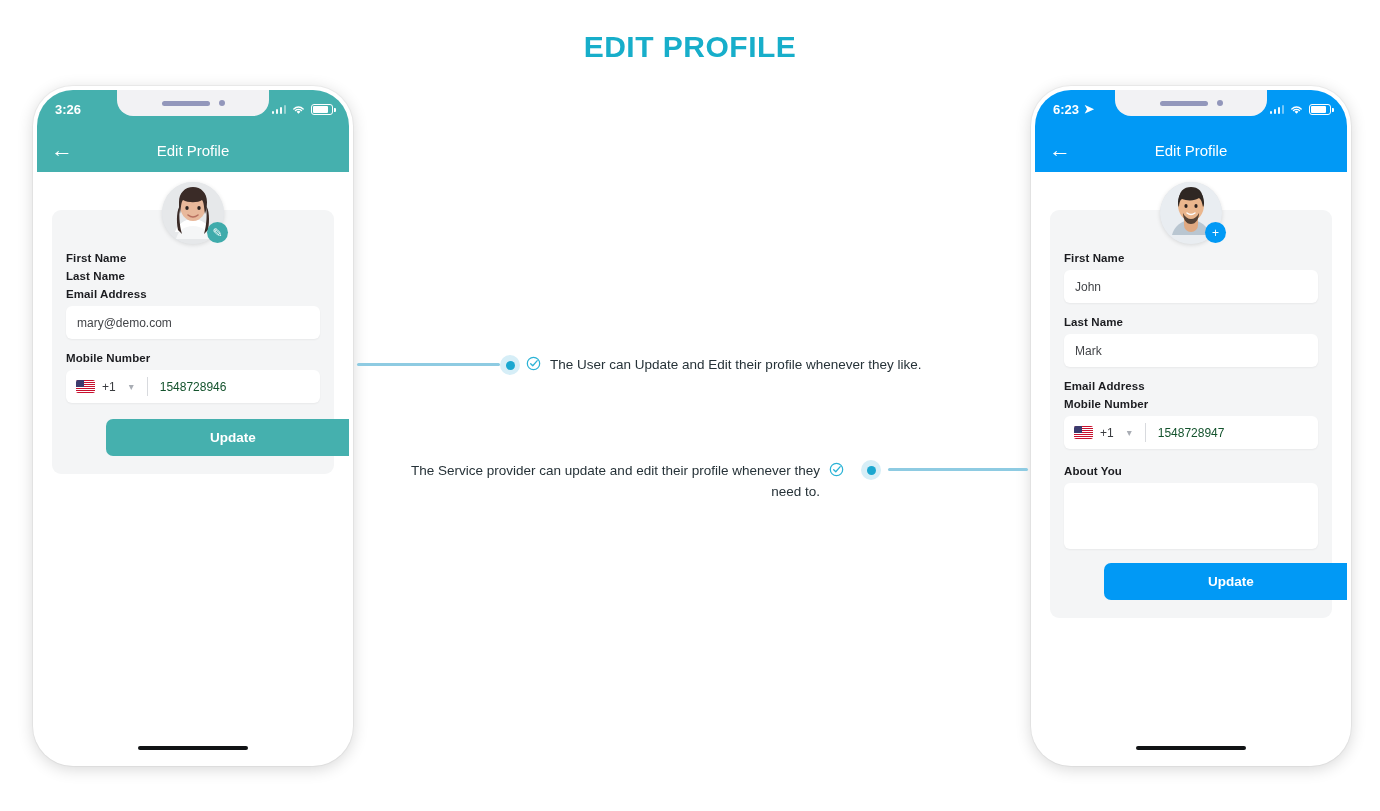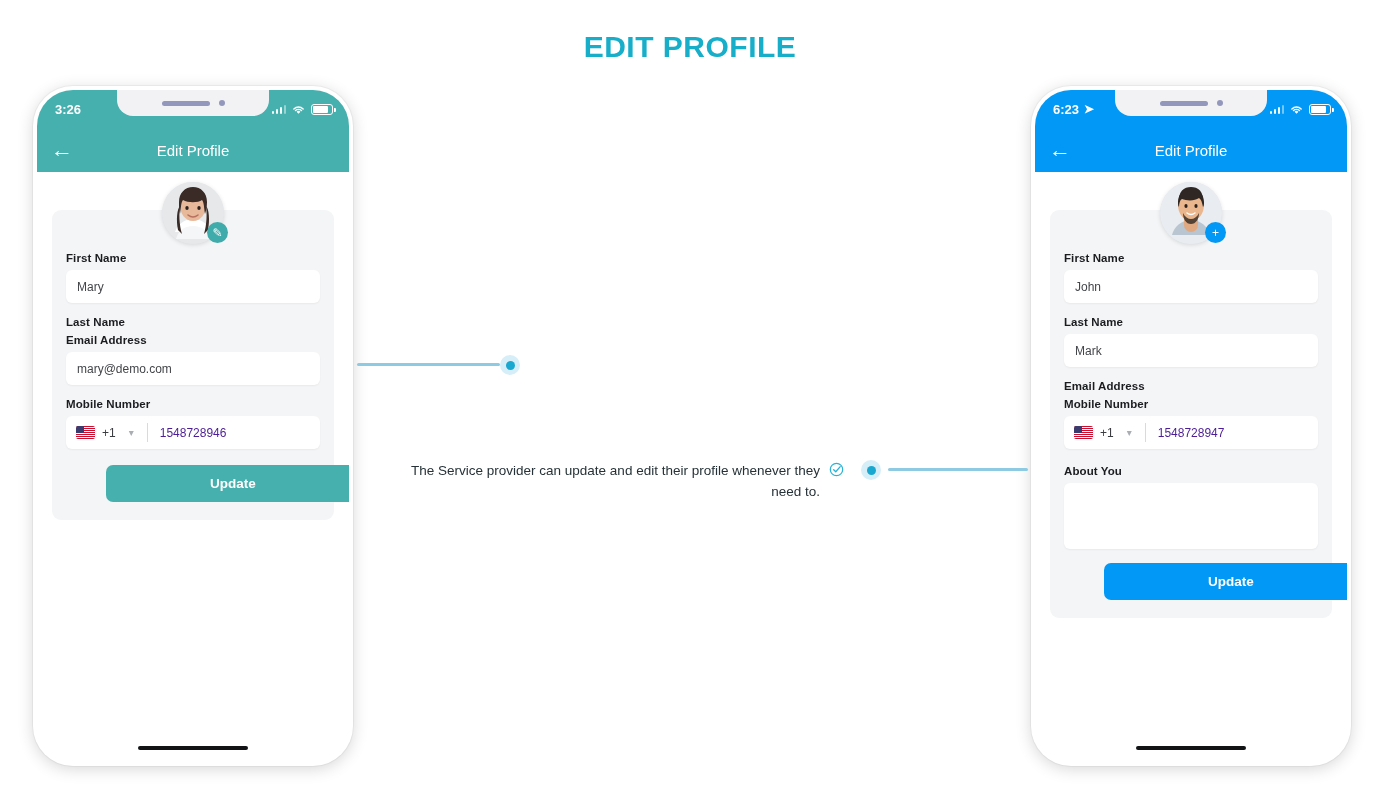--- a/index.html
+++ b/index.html
@@ -142,21 +142,21 @@
     height: 33px; background:#fff; border-radius: 6px;
     display:flex; align-items:center; padding: 0 0 0 10px;
     box-shadow: 0 1px 2px rgba(0,0,0,0.05);
     margin-bottom: 16px;
   }
   .flag { width: 19px; height: 13px; border-radius: 2px; overflow: hidden; flex: none; }
   .flag svg { display:block; }
   .cc { font-size: 12px; color:#3a3c40; margin-left: 7px; }
   .chev { color:#a9adb4; font-size: 10px; margin-left: 13px; }
   .divider-v { width:1px; height: 19px; background: #d8dade; margin: 0 12px 0 13px; }
-  .phone-num { font-size: 12px; color:#4c1d95; }
+  .phone-num { font-size: 12px; color:#14532d; }
 
   .btn-update {
     height: 37px; border-radius: 7px;
     display:flex; align-items:center; justify-content:center;
     color:#fff; font-size: 13.5px; font-weight: bold;
     border: none; width: 100%; cursor: pointer;
     font-family: "Liberation Sans", sans-serif;
     margin-left: 40px;
   }
   .btn-teal { background: #45B0AE; }
@@ -221,21 +221,20 @@
 
       <div class="appbar head-teal">
         <span class="back-arrow">←</span>
         <span class="appbar-title">Edit Profile</span>
       </div>
 
       <div class="app-body">
 
         <div class="card">
           <div class="field-label">First Name</div>
-          <div class="field-input">Mary</div>
 
           <div class="field-label">Last Name</div>
 
           <div class="field-label">Email Address</div>
           <div class="field-input">mary@demo.com</div>
 
           <div class="field-label">Mobile Number</div>
           <div class="phone-row">
             <span class="flag">
               <svg width="19" height="13" viewBox="0 0 19 13">
@@ -380,20 +379,29 @@
         </div>
 
       </div>
 
       <div class="home-bar"></div>
     </div>
   </div>
 
   <div class="conn-line" style="left:357px; top:363px; width:143px;"></div>
   <div class="dot" style="left:500px; top:355px;"></div>
+  <div class="anno" style="left:526px; top:355px; width:430px;">
+    <div class="anno-row">
+      <svg class="check-ico" width="15" height="15" viewBox="0 0 16 16">
+        <circle cx="8" cy="8" r="6.6" fill="none" stroke="#2BB3D6" stroke-width="1.3"></circle>
+        <path d="M5 8.2 7.2 10.4 12 5" fill="none" stroke="#2BB3D6" stroke-width="1.4" stroke-linecap="round" stroke-linejoin="round"></path>
+      </svg>
+      <span>The User can Update and Edit their profile whenever they like.</span>
+    </div>
+  </div>
 
   <div class="conn-line" style="left:888px; top:468px; width:140px;"></div>
   <div class="dot" style="left:861px; top:460px;"></div>
   <div class="anno anno-r" style="left:404px; top:461px; width:440px;">
     <div class="anno-row" style="justify-content:flex-end;">
       <span>The Service provider can update and edit their profile whenever they need to.</span>
       <svg class="check-ico" width="15" height="15" viewBox="0 0 16 16" style="order:2;">
         <circle cx="8" cy="8" r="6.6" fill="none" stroke="#2BB3D6" stroke-width="1.3"></circle>
         <path d="M5 8.2 7.2 10.4 12 5" fill="none" stroke="#2BB3D6" stroke-width="1.4" stroke-linecap="round" stroke-linejoin="round"></path>
       </svg>

